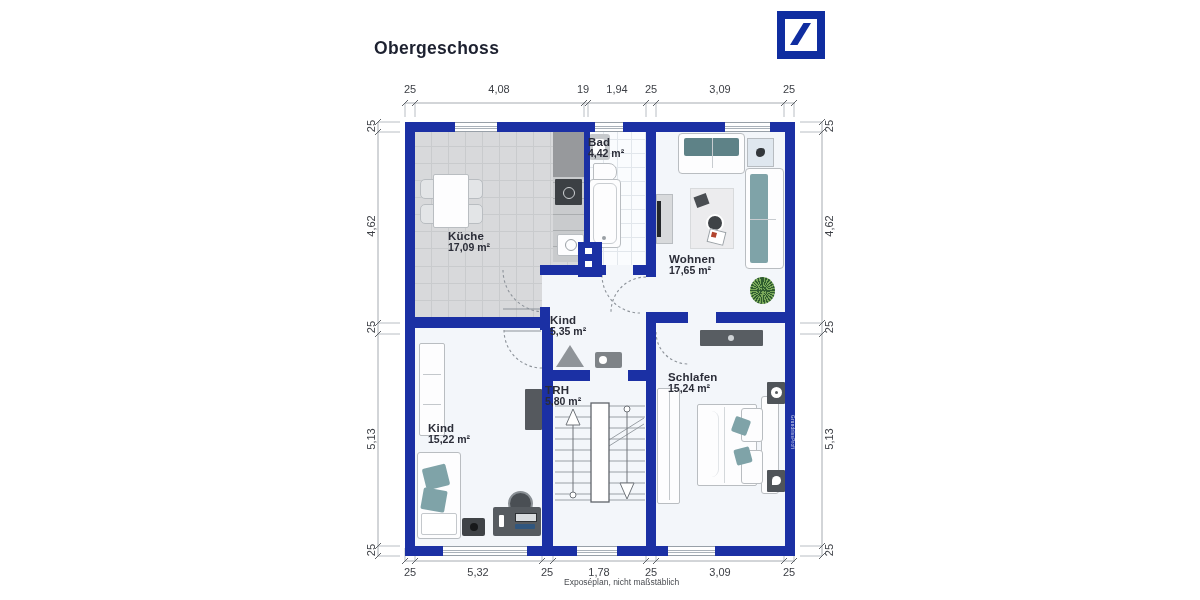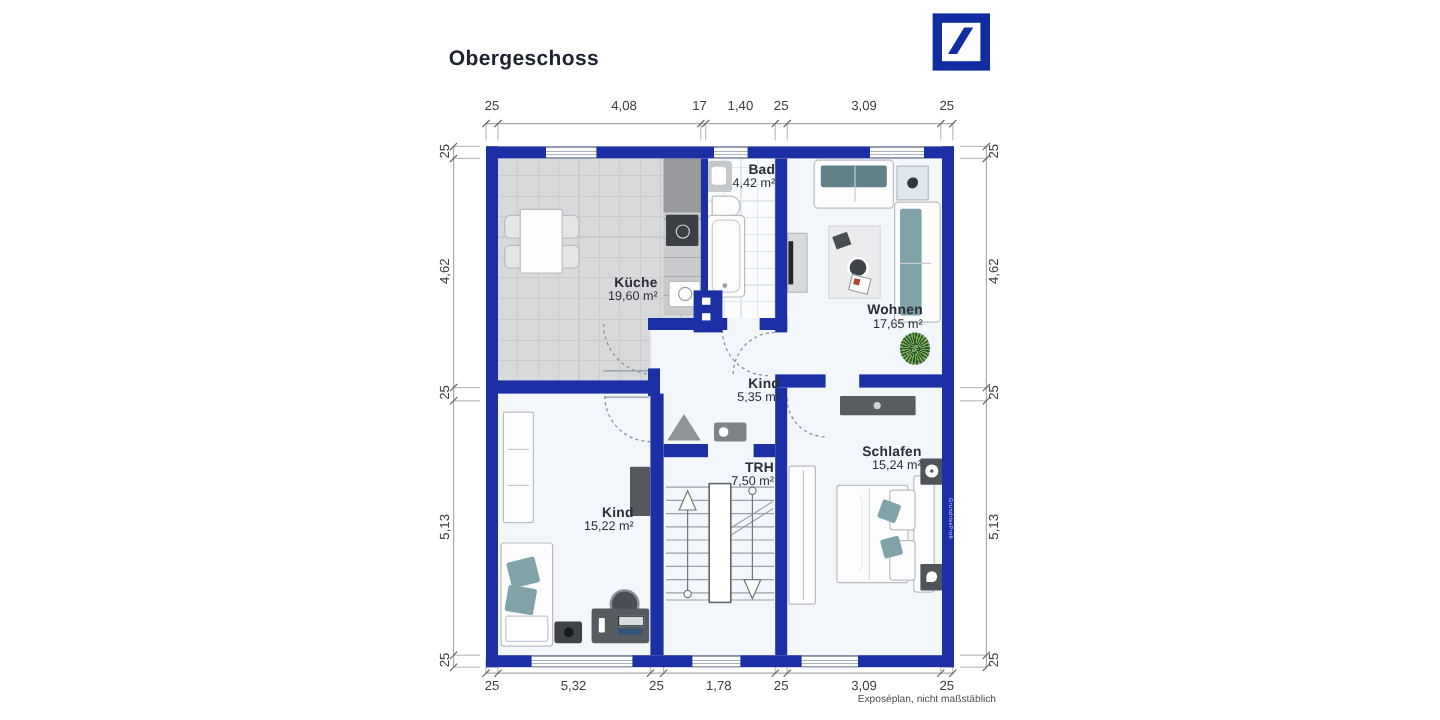--- a/index.html
+++ b/index.html
@@ -19,26 +19,26 @@
     background-image:repeating-linear-gradient(0deg,transparent 0 13px,#e2e7ec 13px 14px),
                      repeating-linear-gradient(90deg,transparent 0 13px,#e2e7ec 13px 14px);}
   .wall{position:absolute;background:var(--wall);z-index:10;}
   .notch{position:absolute;background:#fff;z-index:11;}
   .win{position:absolute;z-index:12;background:
     linear-gradient(#98a0a8 0 1.2px,#fff 1.2px 3.8px,#aab2ba 3.8px 4.8px,#fff 4.8px 6.2px,
                     #aab2ba 6.2px 7.2px,#fff 7.2px 8.8px,#98a0a8 8.8px 10px);}
   .furn{position:absolute;z-index:4;}
   .whitebox{background:#fdfdfe;border:1px solid #b9bdc1;border-radius:2px;}
   .graybox{background:#55595e;border-radius:1px;}
-  .room-label{position:absolute;z-index:30;text-align:right;color:#2b2d38;line-height:1.06;}
+  .room-label{position:absolute;z-index:30;text-align:left;color:#2b2d38;line-height:1.06;}
   .rname{display:block;font-size:11.5px;font-weight:600;letter-spacing:.2px;}
-  .rarea{display:block;font-size:10.5px;font-weight:400;}
+  .rarea{display:block;font-size:10.5px;font-weight:700;}
   .dim{position:absolute;width:40px;text-align:center;font-size:11px;color:#3c3f45;z-index:40;}
   .dim-v{transform:rotate(-90deg);}
-  #caption{left:604px;top:577px;width:226px;text-align:right;font-size:8.5px;color:#4a4d52;}
+  #caption{left:564px;top:577px;width:226px;text-align:left;font-size:8.5px;color:#4a4d52;}
   #watermark{left:380px;top:293px;width:10px;height:100px;z-index:13;overflow:hidden;
     writing-mode:vertical-rl;font-size:4.5px;letter-spacing:.4px;color:rgba(255,255,255,.8);}
   svg{display:block;}
 </style>
 </head>
 <body>
 
 <div id="canvas">
 
   <div class="abs" id="title">Obergeschoss</div>
@@ -113,23 +113,23 @@
       <line x1="819" y1="125" x2="825" y2="119"></line>
         <line x1="819" y1="135" x2="825" y2="129"></line>
       <line x1="819" y1="326" x2="825" y2="320"></line>
         <line x1="819" y1="337" x2="825" y2="331"></line>
       <line x1="819" y1="549" x2="825" y2="543"></line>
         <line x1="819" y1="559" x2="825" y2="553"></line>
     </g>
   </svg>
 
   <span class="dim" style="left:390px;top:83px">25</span>
-  <span class="dim" style="left:500px;top:83px">4,08</span>
-  <span class="dim" style="left:563px;top:83px">17</span>
-  <span class="dim" style="left:597px;top:83px">1,40</span>
+  <span class="dim" style="left:479px;top:83px">4,08</span>
+  <span class="dim" style="left:563px;top:83px">19</span>
+  <span class="dim" style="left:597px;top:83px">1,94</span>
   <span class="dim" style="left:631px;top:83px">25</span>
   <span class="dim" style="left:700px;top:83px">3,09</span>
   <span class="dim" style="left:769px;top:83px">25</span>
 
   <span class="dim" style="left:390px;top:566px">25</span>
   <span class="dim" style="left:458px;top:566px">5,32</span>
   <span class="dim" style="left:527px;top:566px">25</span>
   <span class="dim" style="left:579px;top:566px">1,78</span>
   <span class="dim" style="left:631px;top:566px">25</span>
   <span class="dim" style="left:700px;top:566px">3,09</span>
@@ -311,37 +311,37 @@
       <div style="position:absolute;left:4px;top:5px;width:11px;height:11px;background:#fff;border-radius:50%">
         <div style="position:absolute;left:4px;top:4px;width:3px;height:3px;background:#555a5e;border-radius:50%"></div>
       </div>
     </div>
     <div class="furn" style="left:362px;top:348px;width:18px;height:22px;background:#4f5459;border-radius:1px">
       <div style="position:absolute;left:5px;top:6px;width:9px;height:9px;background:#fff;border-radius:50% 50% 50% 0"></div>
     </div>
 
     <div class="room-label" style="left:43px;top:108px;width:100px">
       <span class="rname">Küche</span>
-      <span class="rarea">19,60 m²</span>
+      <span class="rarea">17,09 m²</span>
     </div>
     <div class="room-label" style="left:183px;top:14px;width:58px">
       <span class="rname">Bad</span>
       <span class="rarea">4,42 m²</span>
     </div>
     <div class="room-label" style="left:264px;top:131px;width:100px">
       <span class="rname">Wohnen</span>
       <span class="rarea">17,65 m²</span>
     </div>
     <div class="room-label" style="left:145px;top:192px;width:100px">
       <span class="rname">Kind</span>
       <span class="rarea">5,35 m²</span>
     </div>
     <div class="room-label" style="left:140px;top:262px;width:100px">
       <span class="rname">TRH</span>
-      <span class="rarea">7,50 m²</span>
+      <span class="rarea">5,80 m²</span>
     </div>
     <div class="room-label" style="left:23px;top:300px;width:100px">
       <span class="rname">Kind</span>
       <span class="rarea">15,22 m²</span>
     </div>
     <div class="room-label" style="left:263px;top:249px;width:100px">
       <span class="rname">Schlafen</span>
       <span class="rarea">15,24 m²</span>
     </div>
   </div>

